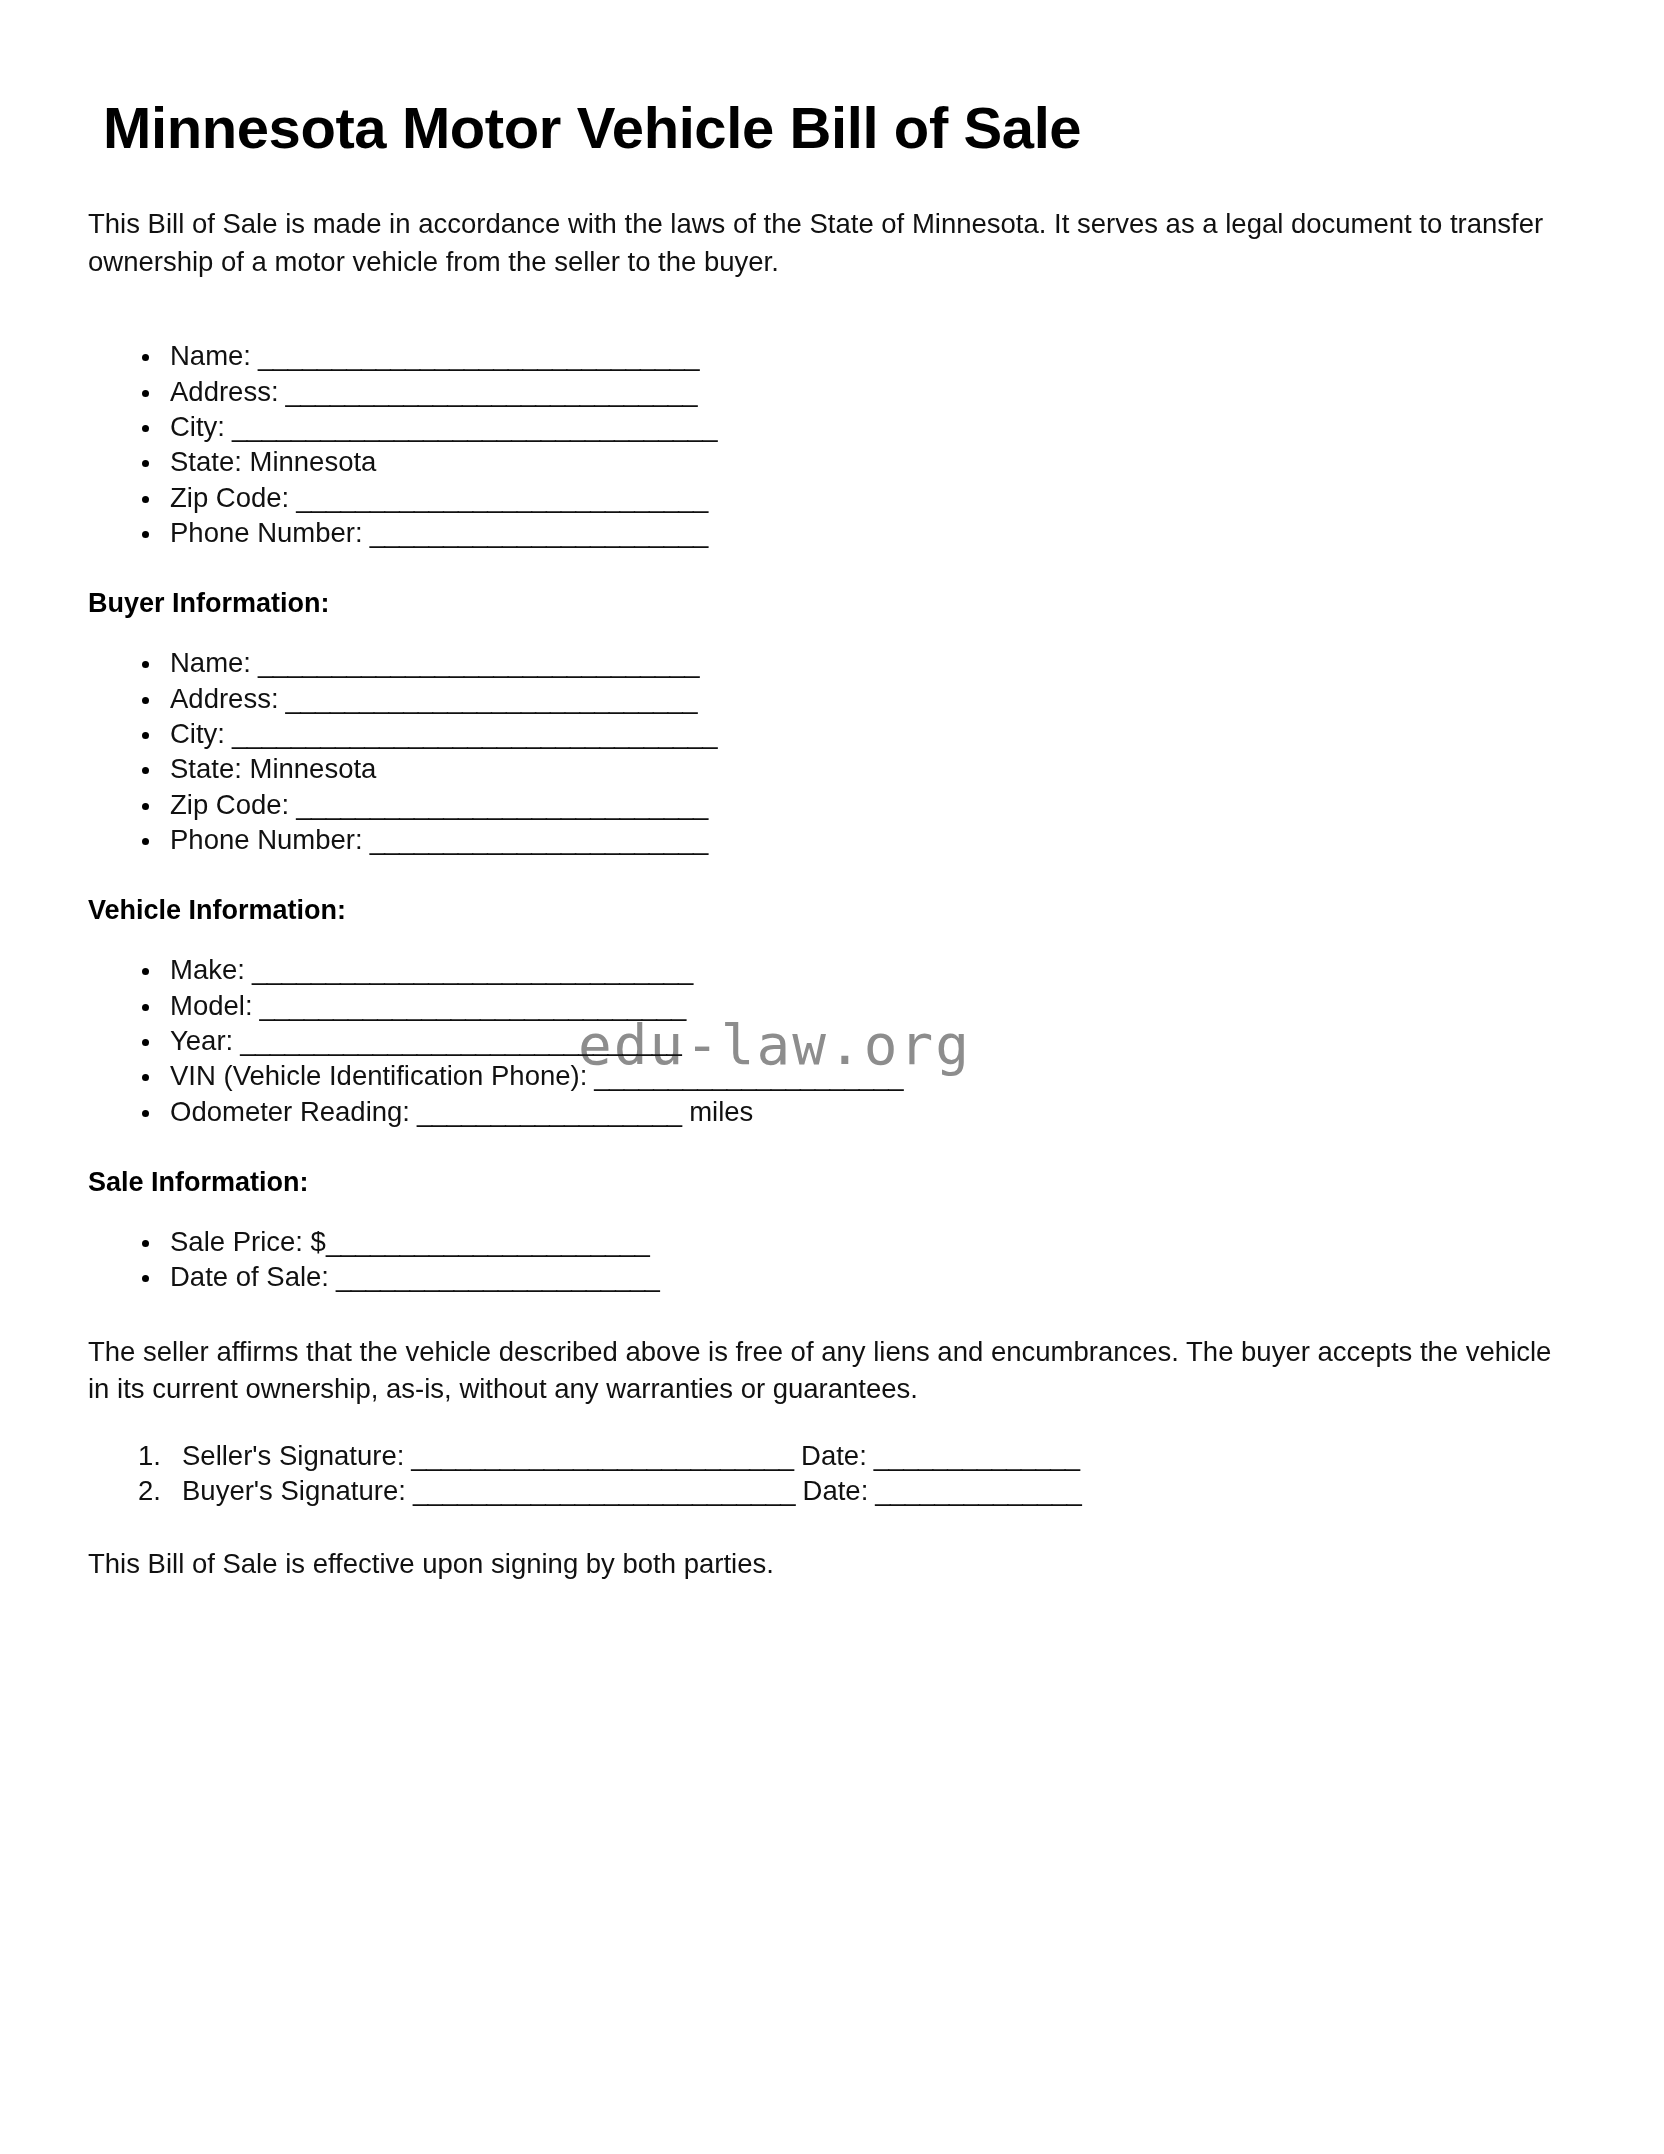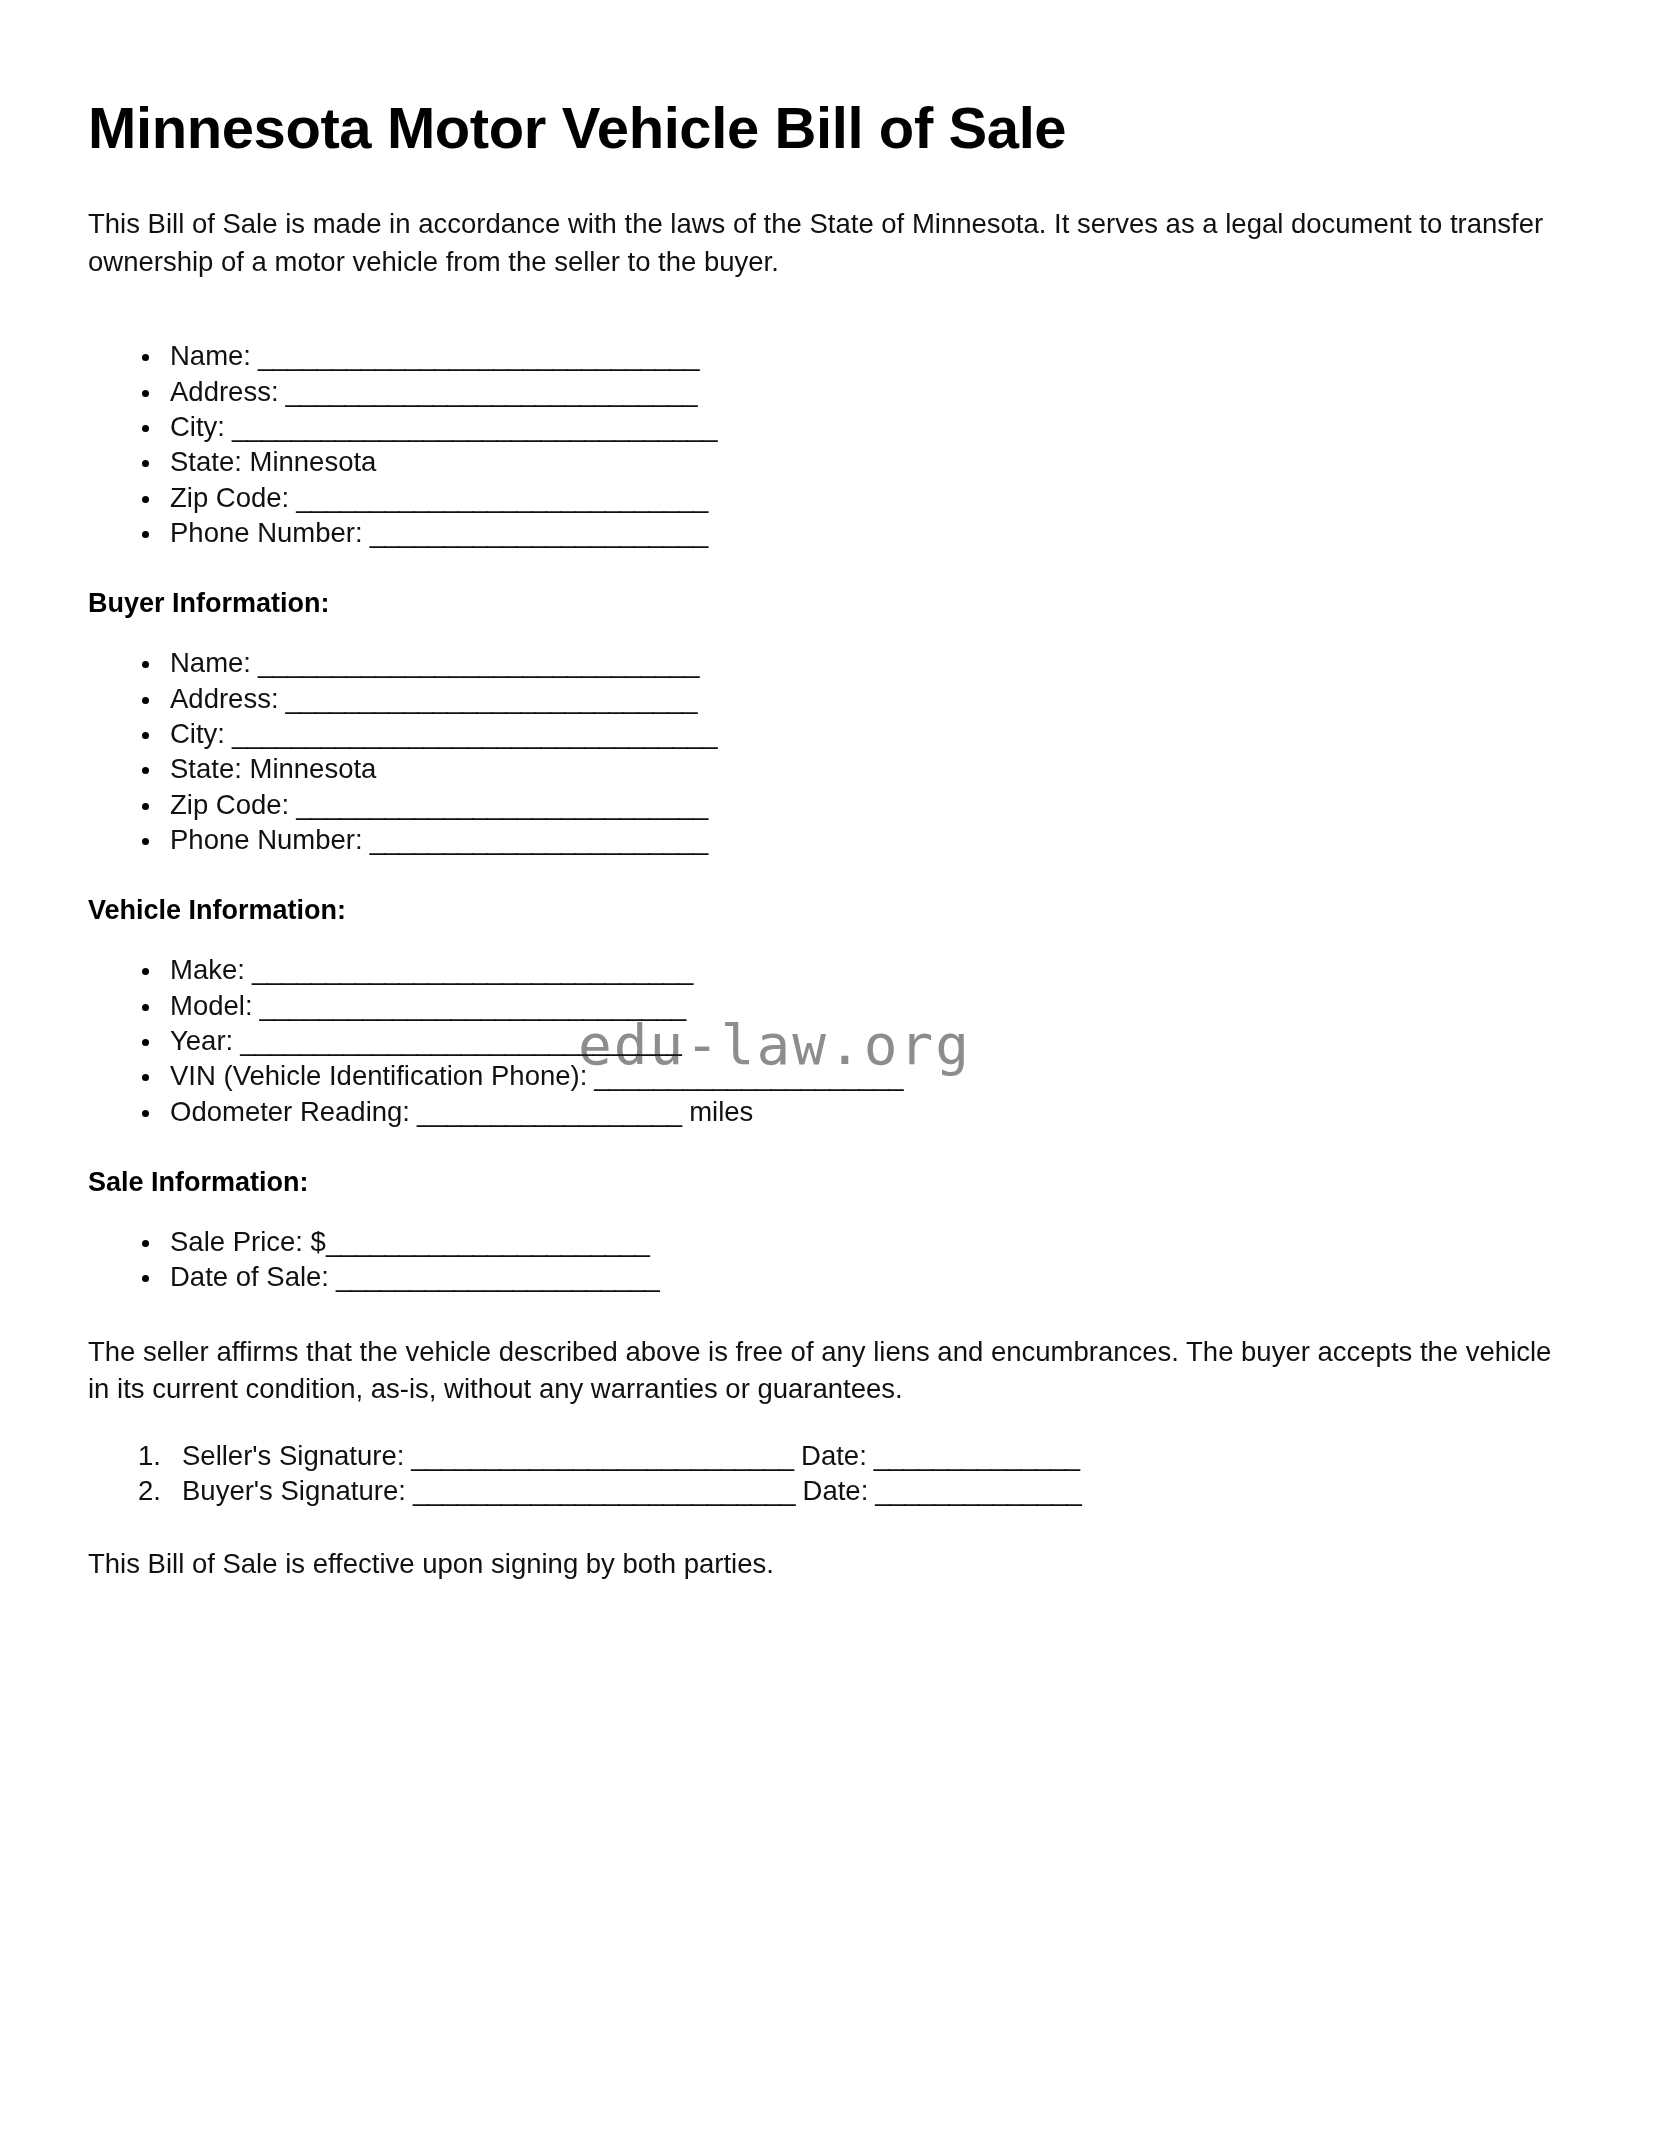--- a/index.html
+++ b/index.html
@@ -33,21 +33,21 @@
     top: 96px;
     width: 1500px;
   }
 
   
   .doc-title {
     font-size: 58px;
     font-weight: bold;
     line-height: 1.12;
     letter-spacing: -0.4px;
-    margin: 0 0 44px 0;
+    margin: 0 0 44px 15px;
     color: #000000;
   }
 
   
   .para {
     font-size: 27.5px;
     line-height: 1.37;
     margin: 0 0 30px 0;
     max-width: 1490px;
     color: #111111;
@@ -181,21 +181,21 @@
       <li><span>Odometer Reading:</span><span class="blank"> __________________</span><span> miles</span></li>
     </ul>
 
     <h2 class="section-heading">Sale Information:</h2>
 
     <ul class="field-list">
       <li><span>Sale Price: $</span><span class="blank">______________________</span><span></span></li>
       <li><span>Date of Sale:</span><span class="blank"> ______________________</span><span></span></li>
     </ul>
 
-    <p class="para">The seller affirms that the vehicle described above is free of any liens and encumbrances. The buyer accepts the vehicle in its current condition, as-is, without any warranties or guarantees.</p>
+    <p class="para">The seller affirms that the vehicle described above is free of any liens and encumbrances. The buyer accepts the vehicle in its current ownership, as-is, without any warranties or guarantees.</p>
 
 
     <ol class="sig-list">
       <li><span>Seller's Signature:</span><span class="blank"> __________________________</span><span> Date:</span><span class="blank"> ______________</span></li>
       <li><span>Buyer's Signature:</span><span class="blank"> __________________________</span><span> Date:</span><span class="blank"> ______________</span></li>
     </ol>
 
     <p class="para">This Bill of Sale is effective upon signing by both parties.</p>
 
   </div>

